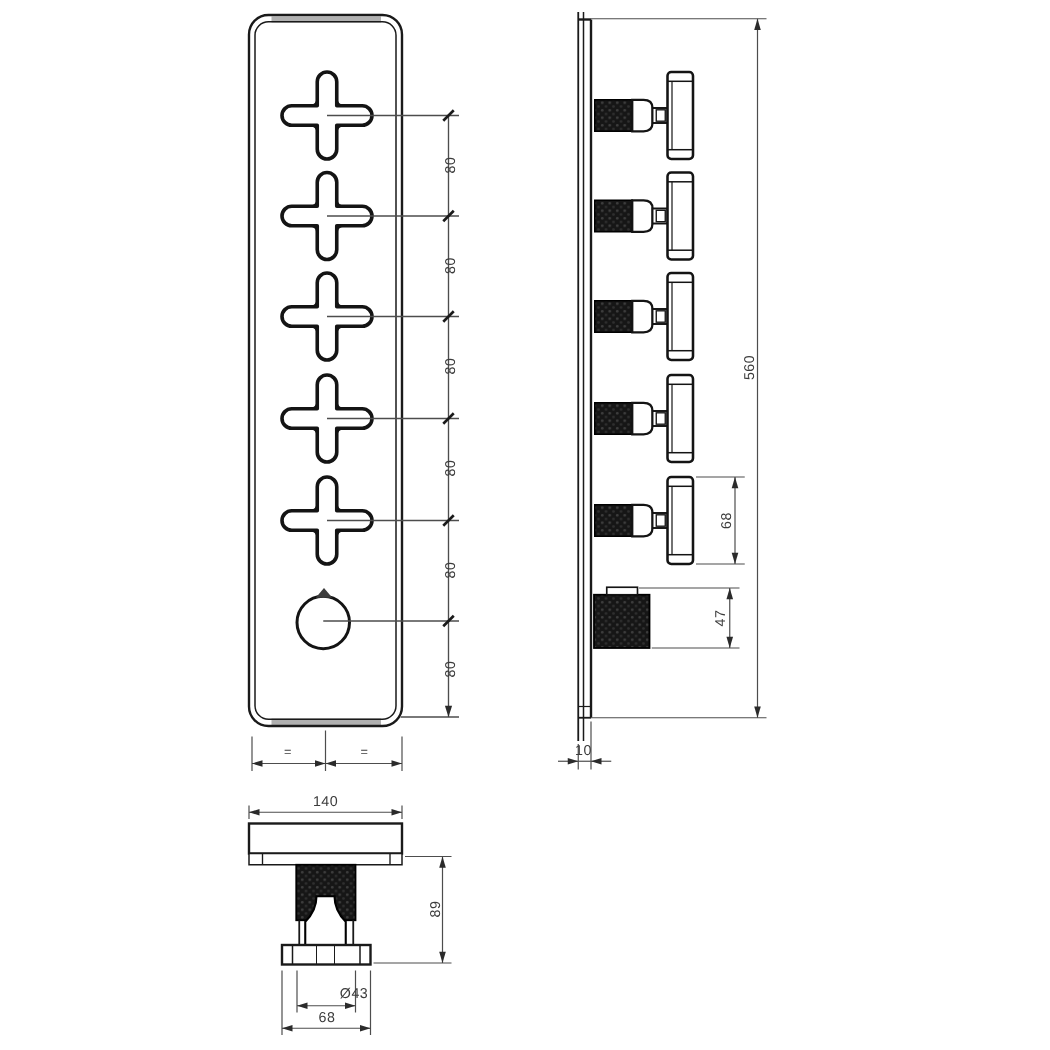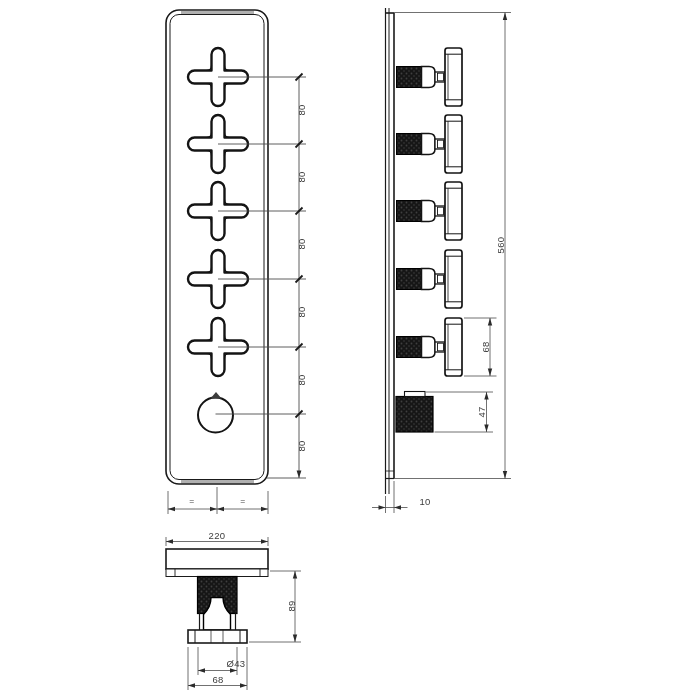--- a/index.html
+++ b/index.html
@@ -14,21 +14,21 @@
   #d80-0{left:301px;top:110px;} #d80-1{left:301px;top:177px;} #d80-2{left:301px;top:244px;}
   #d80-3{left:301px;top:312px;} #d80-4{left:301px;top:380px;} #d80-5{left:301px;top:446px;}
   #deq-0{left:192px;top:501px;} #deq-1{left:243px;top:501px;}
   #d120{left:217px;top:535px;}
   #d89{left:291px;top:606px;}
   #d43{left:236px;top:663px;}
   #d68b{left:218px;top:679px;}
   #d560{left:500px;top:245px;}
   #d68s{left:485px;top:347px;}
   #d47{left:481px;top:412px;}
-  #d10{left:389px;top:501px;margin-left:36px;}
+  #d10{left:389px;top:501px;}
 </style>
 </head>
 <body>
 
 <div id="stage">
 
 <svg width="700" height="700" viewBox="0 0 700 700">
   <defs>
     <pattern id="knurl" width="5" height="5" patternUnits="userSpaceOnUse">
       <rect width="5" height="5" fill="#161616"></rect>
@@ -218,18 +218,18 @@
 <span id="d80-2" class="dim rot">80</span>
 <span id="d80-3" class="dim rot">80</span>
 <span id="d80-4" class="dim rot">80</span>
 <span id="d80-5" class="dim rot">80</span>
 <span id="deq-0" class="dim sm">=</span>
 <span id="deq-1" class="dim sm">=</span>
 <span id="d560" class="dim rot">560</span>
 <span id="d68s" class="dim rot">68</span>
 <span id="d47" class="dim rot">47</span>
 <span id="d10" class="dim">10</span>
-<span id="d120" class="dim">220</span>
+<span id="d120" class="dim">140</span>
 <span id="d89" class="dim rot">89</span>
 <span id="d43" class="dim">Ø43</span>
 <span id="d68b" class="dim">68</span>
 
 </div>
 
 </body></html>

